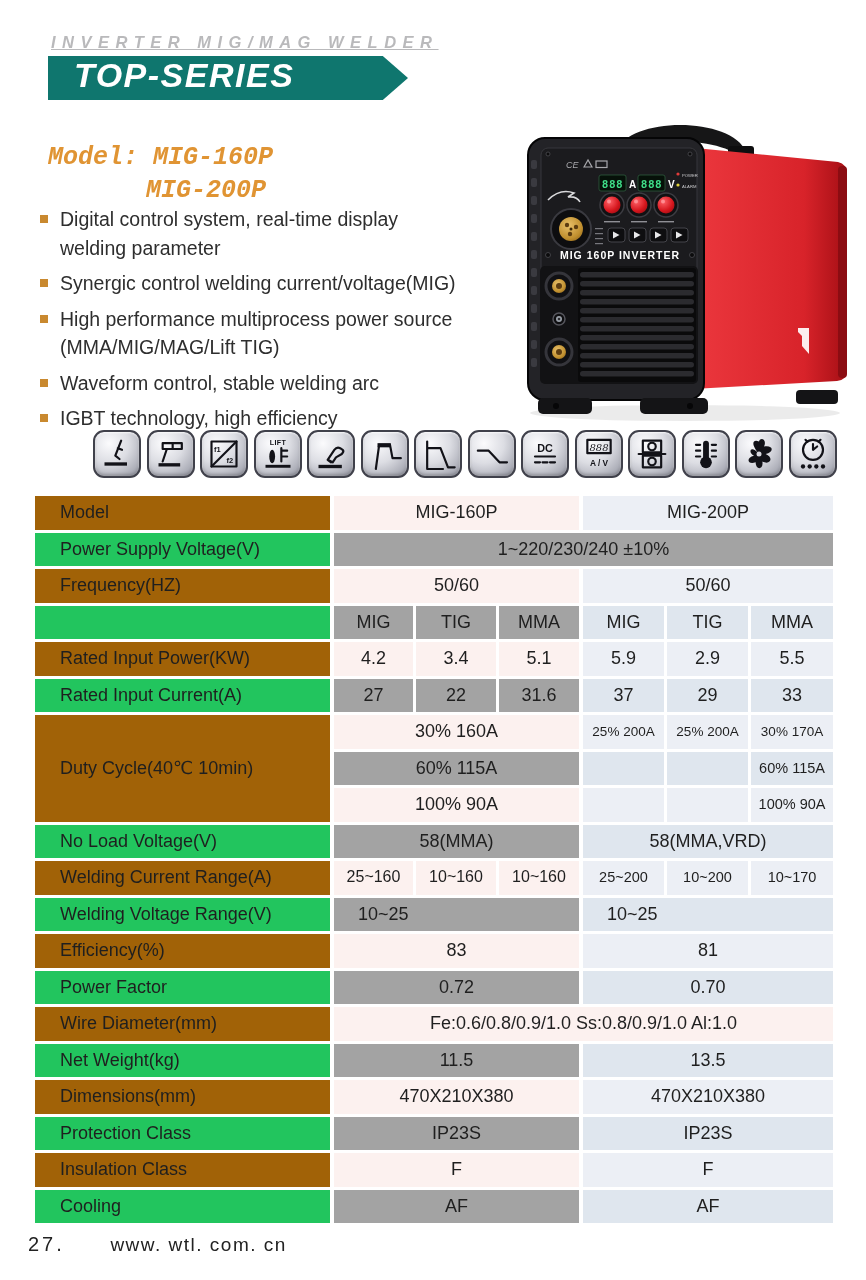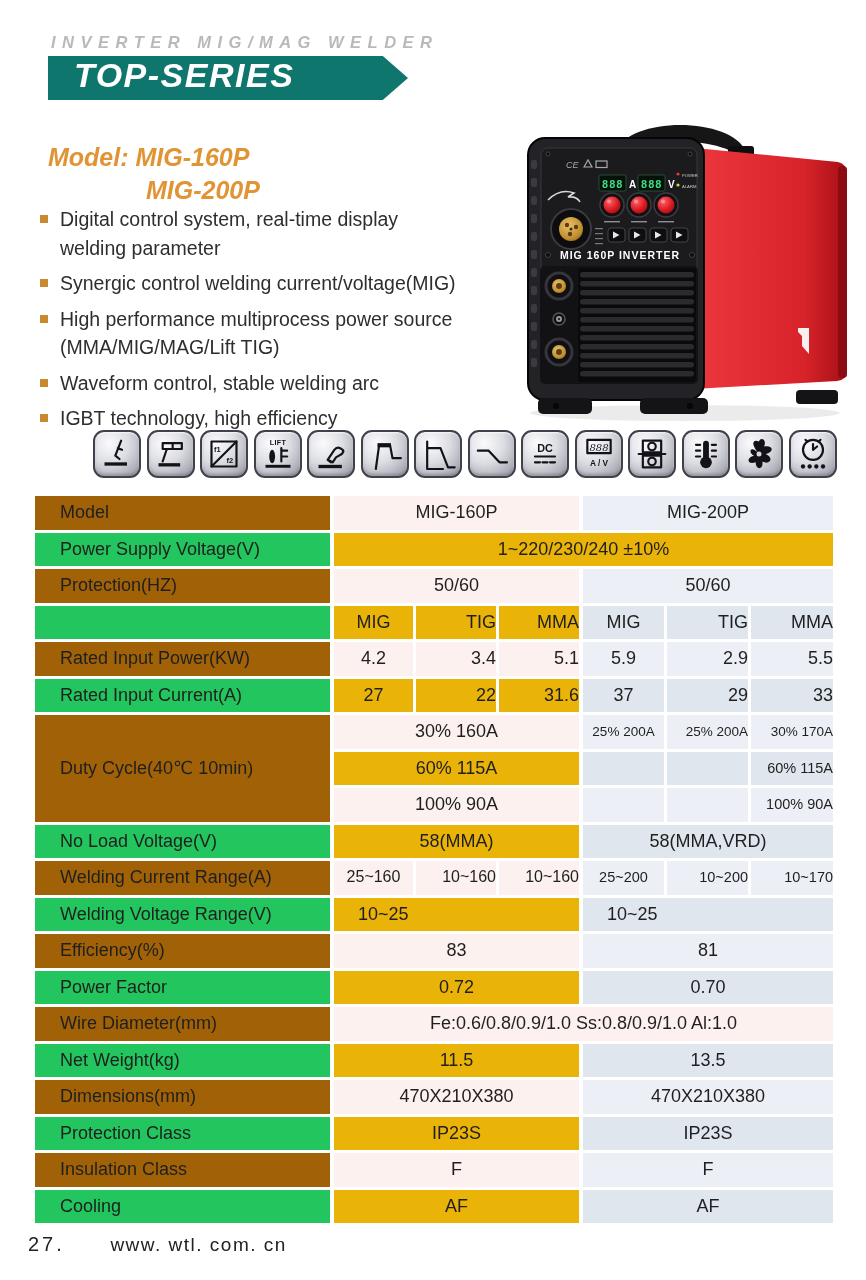--- a/index.html
+++ b/index.html
@@ -1,26 +1,26 @@
 <!DOCTYPE html>
 <html><head>
 <meta charset="utf-8">
 <style>
   html,body{margin:0;padding:0;background:#fff;}
   .page{position:relative;width:866px;height:1280px;background:#fff;overflow:hidden;
         font-family:"Liberation Sans","DejaVu Sans",sans-serif;color:#1c1c1c;}
 
   
   .kicker{position:absolute;left:51px;top:33px;font-size:16.5px;font-weight:bold;font-style:italic;
-          letter-spacing:6.5px;color:#b9b9bb;white-space:nowrap;}
+          letter-spacing:6.5px;color:#b9b9bb;white-space:nowrap;text-decoration:underline;}
   .banner{position:absolute;left:48px;top:56px;width:360px;height:44px;background:#0f766e;
           clip-path:polygon(0 0,93% 0,100% 50%,93% 100%,0 100%);display:flex;}
   .banner span{font-size:34px;font-weight:800;font-style:italic;color:#fff;letter-spacing:1.5px;padding-left:26px;}
   .models{position:absolute;left:48px;top:141px;font-size:25px;font-weight:bold;font-style:italic;
-          color:#e09433;line-height:33px;white-space:nowrap;}
+          color:#e09433;line-height:33px;white-space:nowrap;font-family:Liberation Mono, monospace;}
   .models .l2{padding-left:98px;}
 
   
   .features{position:absolute;left:38px;top:205px;width:478px;list-style:none;margin:0;padding:0;}
   .features li{position:relative;padding-left:22px;font-size:19.5px;line-height:28.5px;color:#2e2e2e;margin-bottom:7px;}
   .features li .bullet{position:absolute;left:2px;top:10px;width:8px;height:8px;background:#c9892f;}
 
   
   .machine{position:absolute;left:500px;top:108px;width:360px;height:320px;}
 
@@ -35,23 +35,23 @@
   .gf{fill:#121218;stroke:none;}
   .gt{fill:#121218;font-weight:bold;font-family:"Liberation Sans",sans-serif;}
 
   
   .spec{position:absolute;left:35px;top:496px;width:798px;border-collapse:separate;border-spacing:0;
         table-layout:fixed;font-size:18px;color:#1f1f1f;}
   .spec td{height:36.5px;box-sizing:border-box;border-bottom:3px solid #fff;text-align:center;
            vertical-align:middle;padding:0;line-height:1.05;overflow:hidden;}
   .spec td.lbl{text-align:left;padding-left:25px;}
   tr.lt .lbl{background:#a16207;} tr.dk .lbl{background:#22c55e;}
-  tr.lt .p{background:#fcf1ef;}  tr.dk .p{background:#eab308;}
+  tr.lt .p{background:#fcf1ef;}  tr.dk .p{background:#a3a3a3;}
   tr.lt .b{background:#eceff5;}  tr.dk .b{background:#dfe6ee;}
-  .spec td.v{border-left:3px solid #fff;text-align:right;}
+  .spec td.v{border-left:3px solid #fff;}
   .spec td.gs{border-left:4px solid #fff;}
   .sm{font-size:14.5px;} .xs{font-size:13.5px;} .cr{font-size:16px;}
   .spec td.left{text-align:left;padding-left:24px;}
 
   
   .footer{position:absolute;left:28px;top:1233px;font-size:20px;color:#222;white-space:nowrap;}
   .footer .pn{letter-spacing:3px;}
   .footer .web{margin-left:40px;font-size:19px;letter-spacing:1.5px;}
 </style>
 </head>
@@ -354,21 +354,21 @@
       <tr class="lt">
         <td class="lbl">Model</td>
         <td class="p gs" colspan="3">MIG-160P</td>
         <td class="b gs" colspan="3">MIG-200P</td>
       </tr>
       <tr class="dk">
         <td class="lbl">Power Supply Voltage(V)</td>
         <td class="p gs" colspan="6">1~220/230/240 ±10%</td>
       </tr>
       <tr class="lt">
-        <td class="lbl">Protection(HZ)</td>
+        <td class="lbl">Frequency(HZ)</td>
         <td class="p gs" colspan="3">50/60</td>
         <td class="b gs" colspan="3">50/60</td>
       </tr>
       <tr class="dk">
         <td class="lbl"></td>
         <td class="p gs">MIG</td>
         <td class="p v">TIG</td>
         <td class="p v">MMA</td>
         <td class="b gs">MIG</td>
         <td class="b v">TIG</td>

